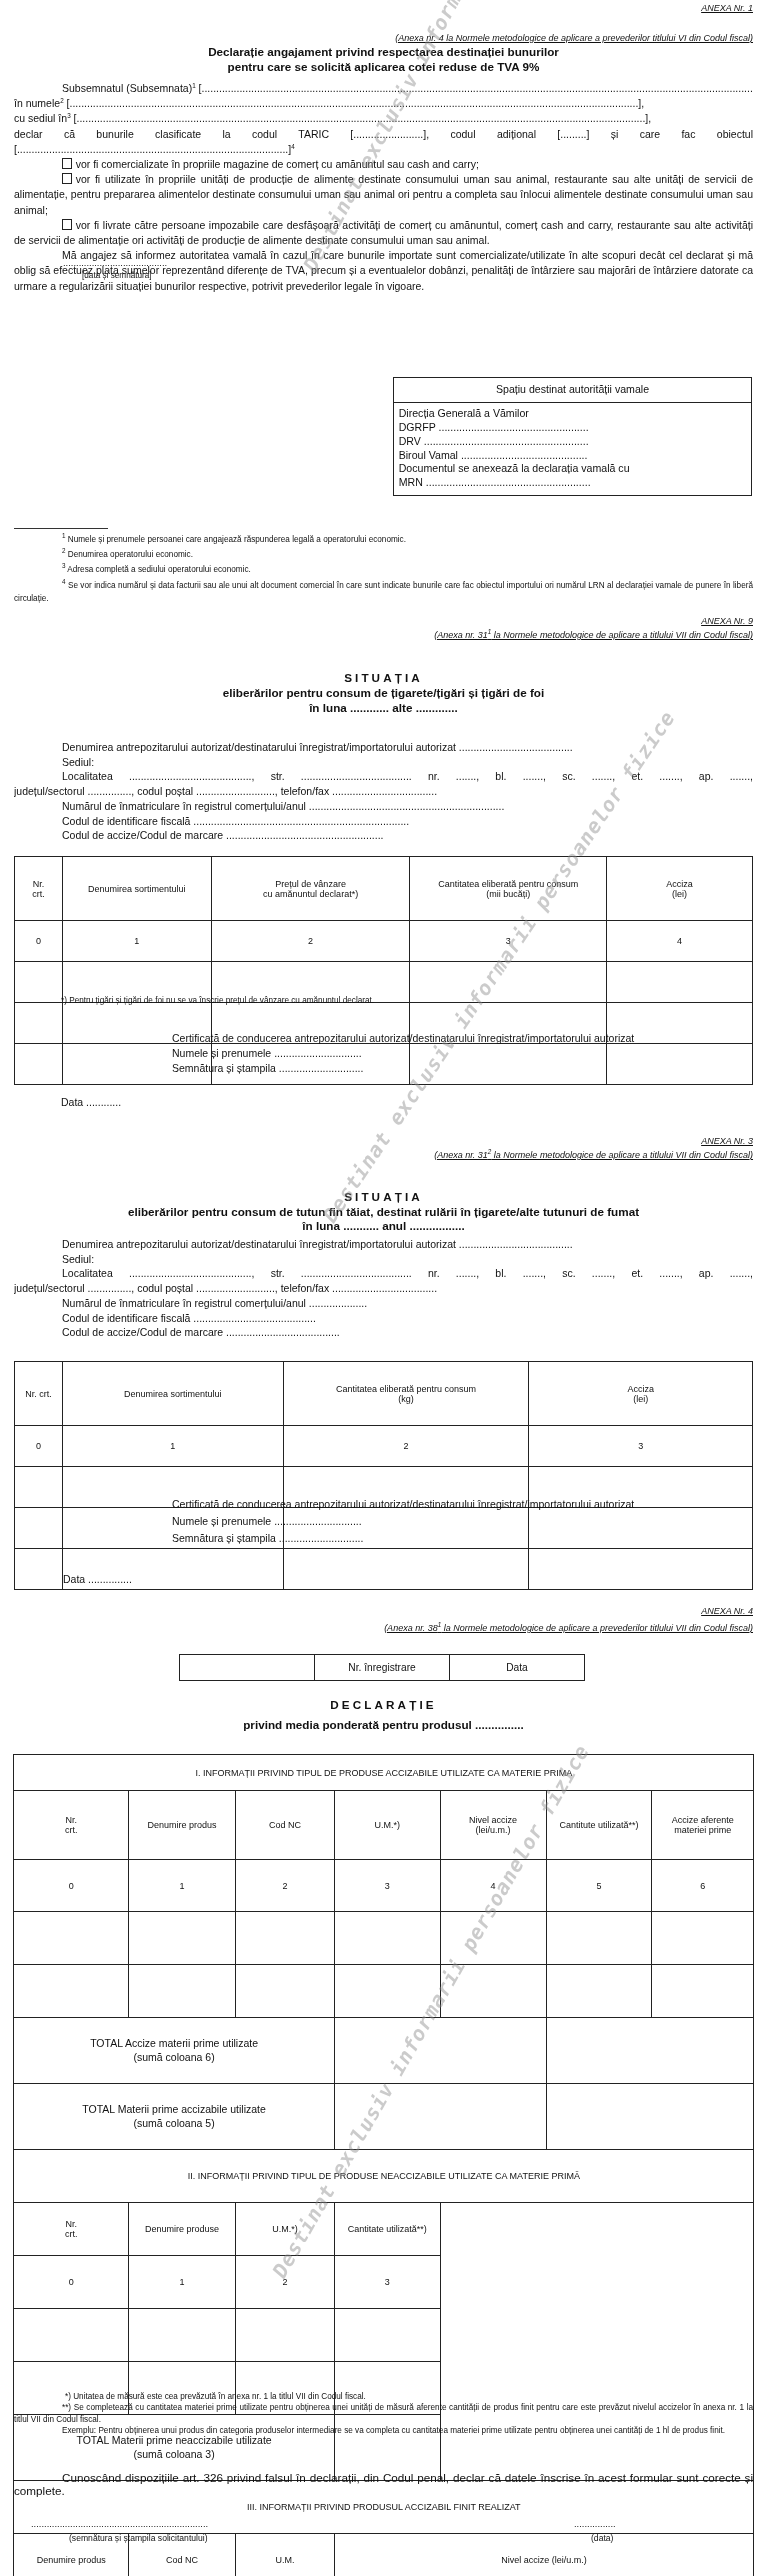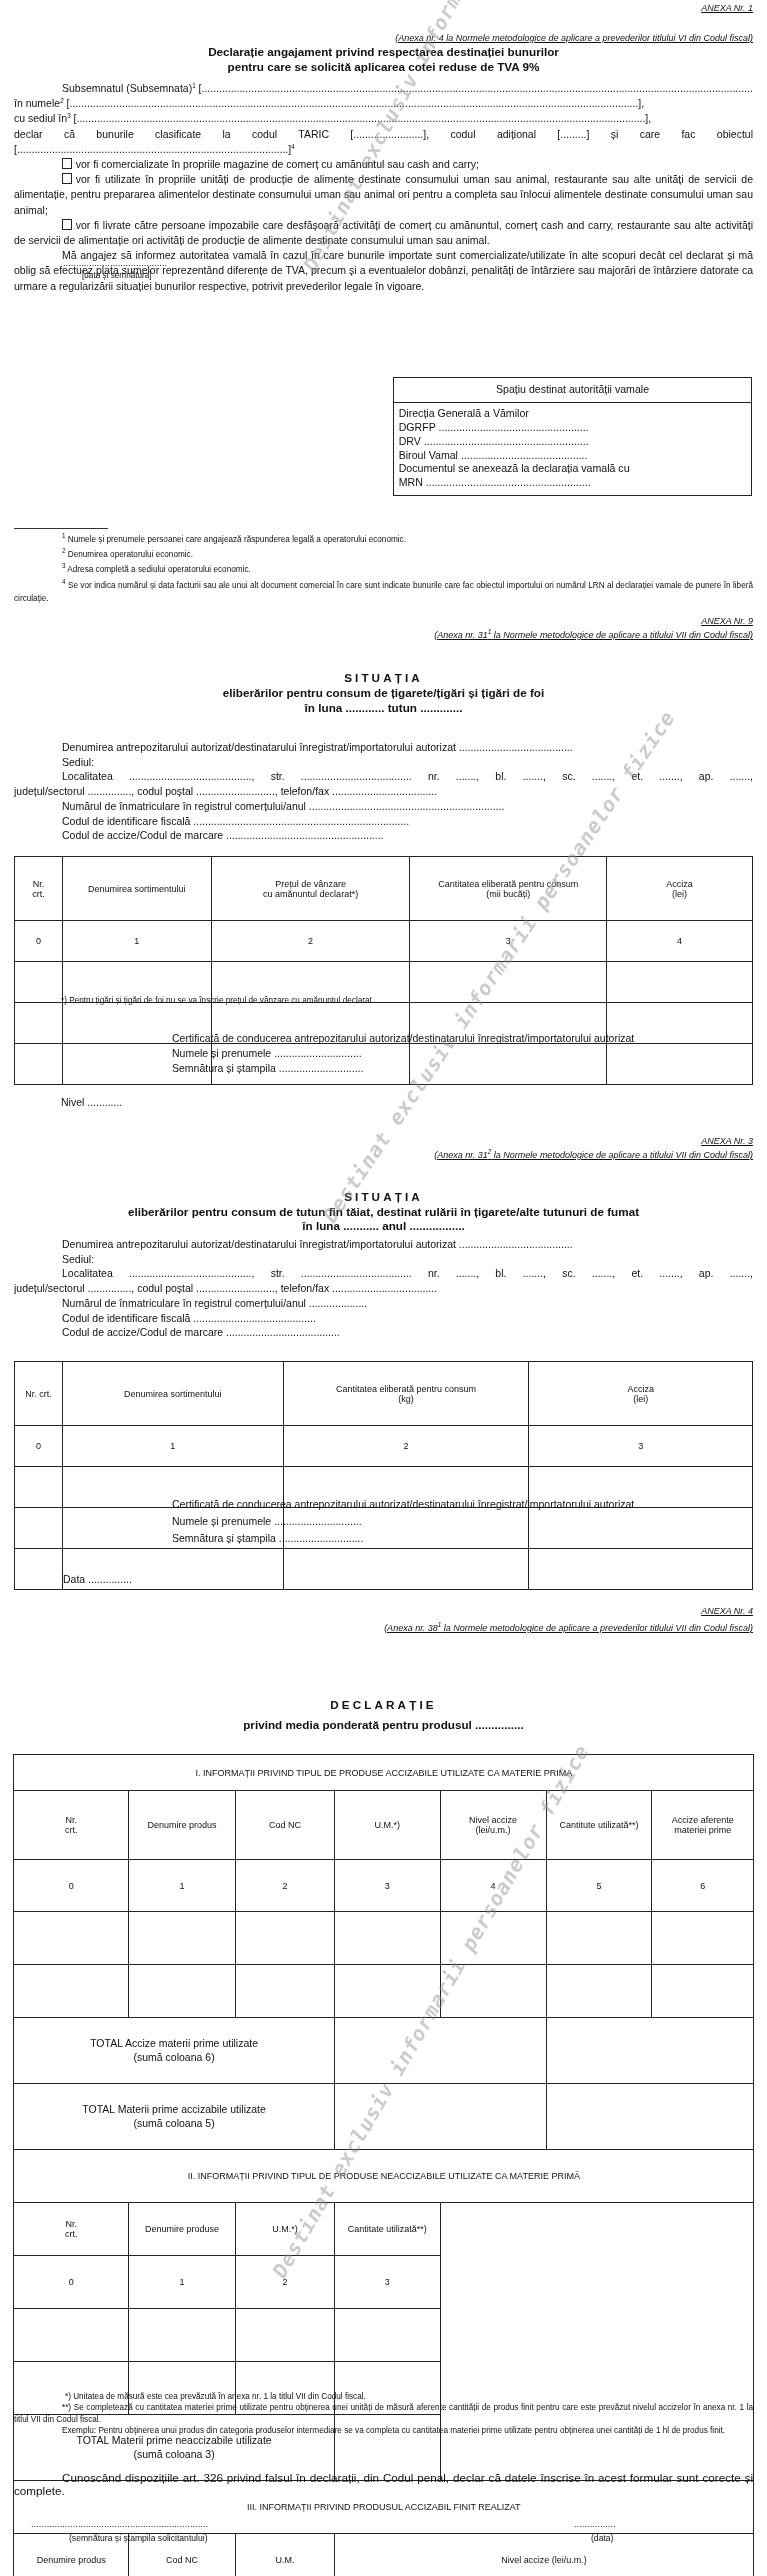--- a/index.html
+++ b/index.html
@@ -75,21 +75,21 @@
     <div class="in"><sup>2</sup> <span>Denumirea operatorului economic.</span></div>
     <div class="in"><sup>3</sup> <span>Adresa completă a sediului operatorului economic.</span></div>
     <div style="text-indent:48px; text-align:justify; line-height:13.3px; margin-top:1.6px;"><sup>4</sup> <span>Se vor indica numărul și data facturii sau ale unui alt document comercial în care sunt indicate bunurile care fac obiectul importului ori numărul LRN al declarației vamale de punere în liberă circulație.</span></div>
   </div>
 
   <div class="anexa" style="top:616px;">ANEXA Nr. 9</div>
   <div class="anexa" style="top:630px;"><span>(Anexa nr. 31</span><sup>1</sup><span> la Normele metodologice de aplicare a titlului VII din Codul fiscal)</span></div>
 
   <div class="title t15 spaced" style="top:670px;">SITUAȚIA</div>
   <div class="title t15" style="top:685px;">eliberărilor pentru consum de țigarete/țigări și țigări de foi</div>
-  <div class="title t15" style="top:700px;">în luna ............ tutun .............</div>
+  <div class="title t15" style="top:700px;">în luna ............ alte .............</div>
 
   <div class="fields" style="top:740px;">
     <div class="in line">Denumirea antrepozitarului autorizat/destinatarului înregistrat/importatorului autorizat .......................................</div>
     <div class="in line">Sediul:</div>
     <div class="in line" style="text-align:justify; text-align-last:justify;">Localitatea .........................................., str. ...................................... nr. ......., bl. ......., sc. ......., et. ......., ap. .......,</div>
     <div class="line">județul/sectorul ..............., codul poștal ..........................., telefon/fax ....................................</div>
     <div class="in line">Numărul de înmatriculare în registrul comerțului/anul ...................................................................</div>
     <div class="in line">Codul de identificare fiscală ..........................................................................</div>
     <div class="in line">Codul de accize/Codul de marcare ......................................................</div>
   </div>
@@ -145,21 +145,21 @@
   </tbody>
     </table>
 
   <div class="abs" style="left:61px; top:996px; font-size:8.2px;">*) Pentru țigări și țigări de foi nu se va înscrie prețul de vânzare cu amănuntul declarat.</div>
 
   <div class="cert" style="left:172px; top:1031px;">
     <div>Certificată de conducerea antrepozitarului autorizat/destinatarului înregistrat/importatorului autorizat</div>
     <div>Numele și prenumele ..............................</div>
     <div>Semnătura și ștampila .............................</div>
   </div>
-  <div class="abs big" style="left:61px; top:1096px;">Nivel ............</div>
+  <div class="abs big" style="left:61px; top:1096px;">Data ............</div>
 
   <div class="anexa" style="top:1136px;">ANEXA Nr. 3</div>
   <div class="anexa" style="top:1150px;"><span>(Anexa nr. 31</span><sup>2</sup><span> la Normele metodologice de aplicare a titlului VII din Codul fiscal)</span></div>
 
   <div class="title t15 spaced" style="top:1189px;">SITUAȚIA</div>
   <div class="title t15" style="top:1204px;">eliberărilor pentru consum de tutun fin tăiat, destinat rulării în țigarete/alte tutunuri de fumat</div>
   <div class="title t15" style="top:1218px;">în luna ........... anul .................</div>
 
   <div class="fields" style="top:1237px;">
     <div class="in line">Denumirea antrepozitarului autorizat/destinatarului înregistrat/importatorului autorizat .......................................</div>
@@ -217,20 +217,34 @@
   <div class="cert" style="left:172px; top:1496px; line-height:17px;">
     <div>Certificată de conducerea antrepozitarului autorizat/destinatarului înregistrat/importatorului autorizat</div>
     <div>Numele și prenumele ..............................</div>
     <div>Semnătura și ștampila .............................</div>
   </div>
   <div class="abs big" style="left:63px; top:1573px;">Data ...............</div>
 
   <div class="anexa" style="top:1606px;">ANEXA Nr. 4</div>
   <div class="anexa" style="top:1623px;"><span>(Anexa nr. 38</span><sup>1</sup><span> la Normele metodologice de aplicare a prevederilor titlului VII din Codul fiscal)</span></div>
 
+  <table class="grid" style="left:179px; top:1654px; width:406px; font-size:10.2px;">
+    <colgroup>
+        <col style="width:135px">
+        <col style="width:135px">
+        <col style="width:135px">
+      </colgroup>
+    <tbody>
+        <tr style="height:26px;">
+      <td></td>
+      <td>Nr. înregistrare</td>
+      <td>Data</td>
+    </tr>
+  </tbody>
+    </table>
 
   <div class="title t15 spaced" style="top:1697px;">DECLARAȚIE</div>
   <div class="title t15" style="top:1717px;">privind media ponderată pentru produsul ...............</div>
 
   <table class="grid" style="left:13.3px; top:1754px; width:741px; font-size:9px;">
     <colgroup>
       <col style="width:115px">
         <col style="width:107px">
         <col style="width:99px">
         <col style="width:106px">

